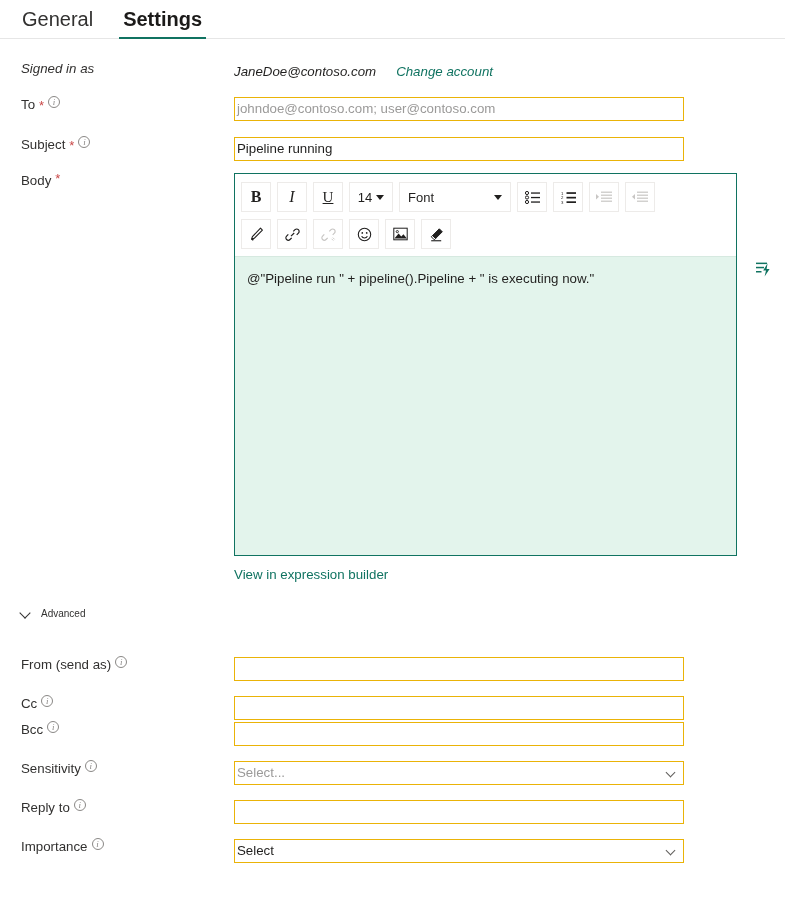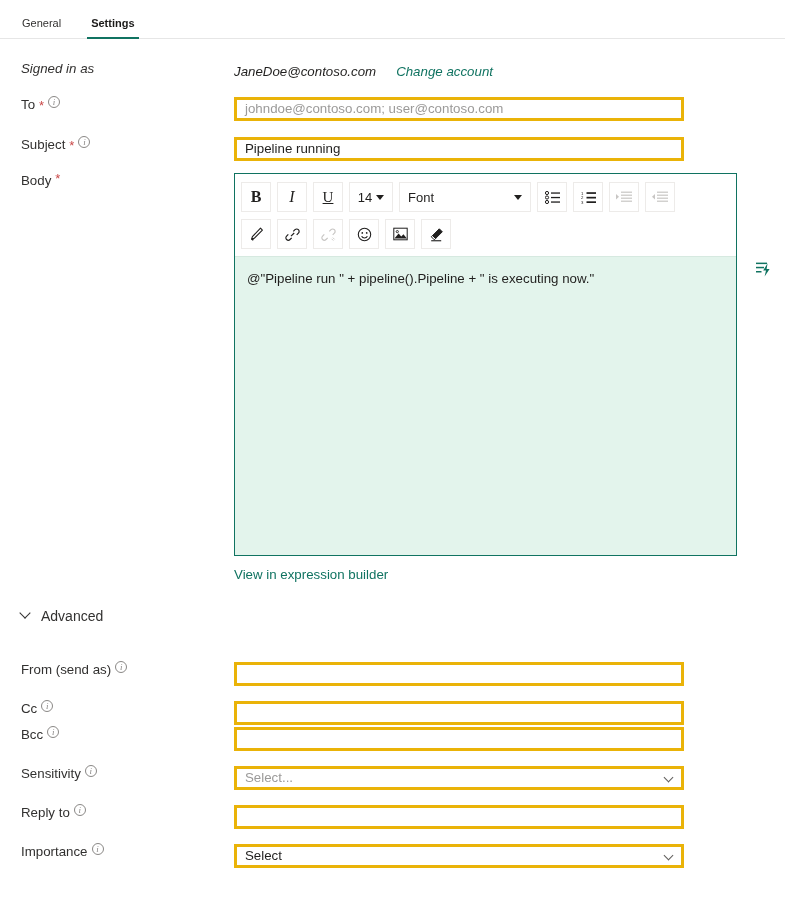--- a/index.html
+++ b/index.html
@@ -16,21 +16,21 @@
   .tabstrip {
     position: relative;
     height: 39px;
     border-bottom: 1px solid #e6e6e6;
     display: flex;
     align-items: flex-end;
     padding-left: 20px;
     gap: 26px;
   }
   .tab {
-    font-size: 11px;
+    font-size: 20px;
     color: #323130;
     padding: 0 2px 9px 2px;
     line-height: 1;
     cursor: pointer;
     position: relative;
     white-space: nowrap;
   }
   .tab.active {
     font-weight: 600;
     color: #1b1a19;
@@ -89,25 +89,25 @@
     font-size: 9px;
     font-style: italic;
     color: #8a8886;
     line-height: 12px;
   }
   .ctl { flex: 1 1 auto; padding-right: 20px; }
 
   .field {
     width: 450px;
     height: 24px;
-    border: 3px solid #eab308;
+    border: 1px solid #eab308;
     background: #fff;
     font-size: 13.3px;
     color: #201f1e;
-    padding: 0 8px;
+    padding: 0 2px;
     display: flex;
     align-items: center;
     font-family: "Liberation Sans", sans-serif;
     line-height: 22px;
   }
   .field.placeholder { color: #9b9a99; }
   .field.select {
     justify-content: space-between;
     padding-right: 6px;
   }
@@ -175,21 +175,21 @@
   .tbtn.dis { color: #c8c6c4; cursor: default; }
   .tbtn.bold { font-weight: 700; font-family: "Liberation Serif", serif; font-size: 16px; }
   .tbtn.ital { font-style: italic; font-family: "Liberation Serif", serif; font-size: 16px; }
   .tbtn.under { text-decoration: underline; font-family: "Liberation Serif", serif; font-size: 15px; }
   .tbtn.size {
     min-width: 44px;
     gap: 4px;
     font-size: 13px;
   }
   .tbtn.font {
-    width: 132px;
+    width: 112px;
     justify-content: space-between;
     font-size: 13px;
     padding: 0 8px;
   }
   .caret {
     width: 0; height: 0;
     border-left: 4.5px solid transparent;
     border-right: 4.5px solid transparent;
     border-top: 5px solid #201f1e;
     flex: none;
@@ -211,23 +211,24 @@
     display: flex;
     align-items: center;
     justify-content: center;
     cursor: pointer;
   }
   .exprlink { margin-top: 9px; }
 
   
   .advanced {
     display: flex;
+    align-items: center;
     gap: 9px;
     padding-left: 21px;
-    font-size: 14px;
+    font-size: 10px;
     color: #323130;
     cursor: pointer;
   }
   .achev {
     width: 11px; height: 11px;
     position: relative;
   }
   .achev::before {
     content: "";
     position: absolute;

